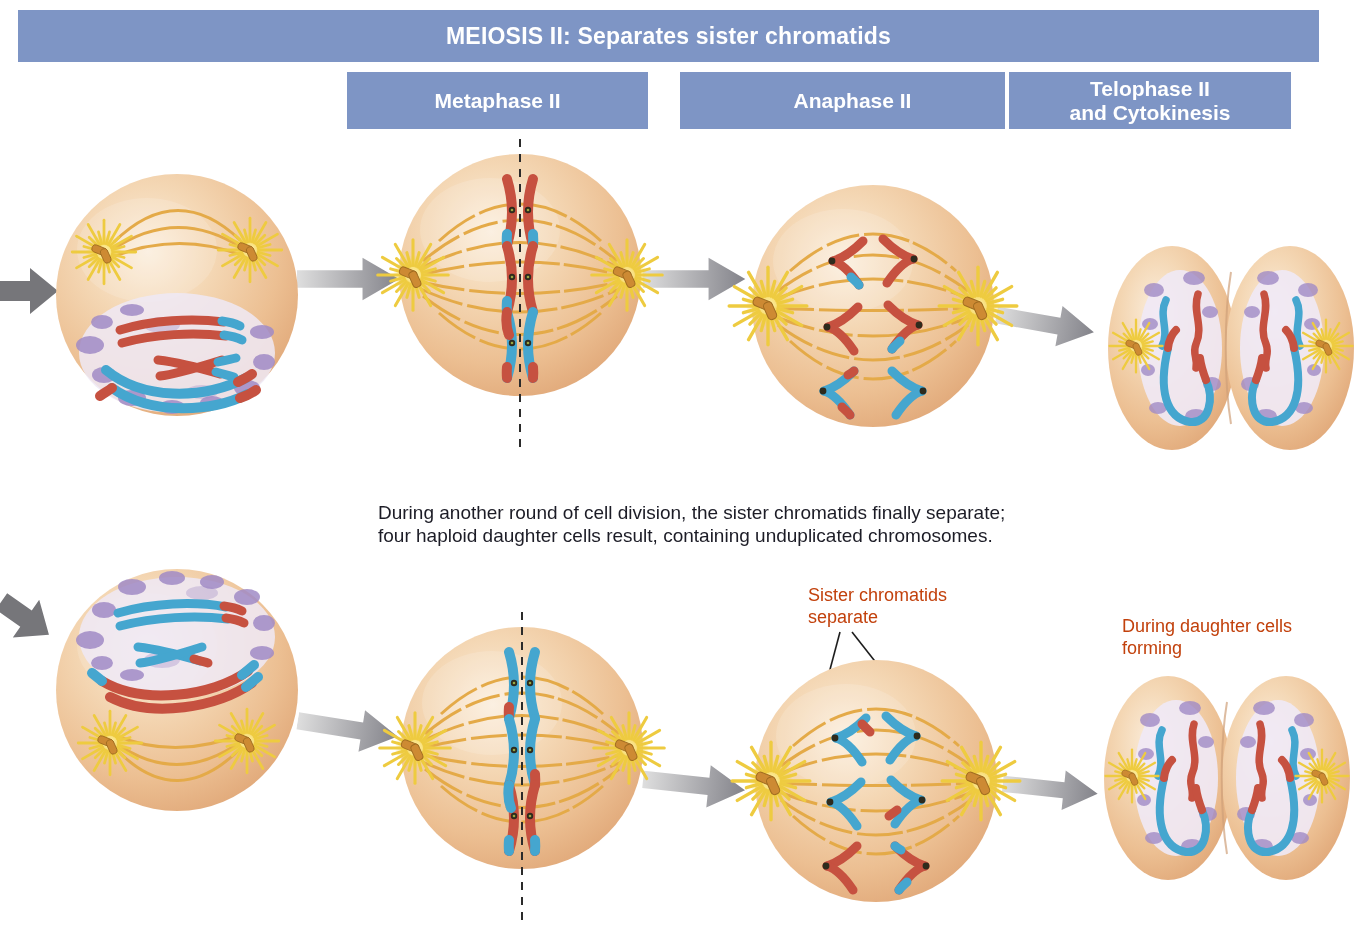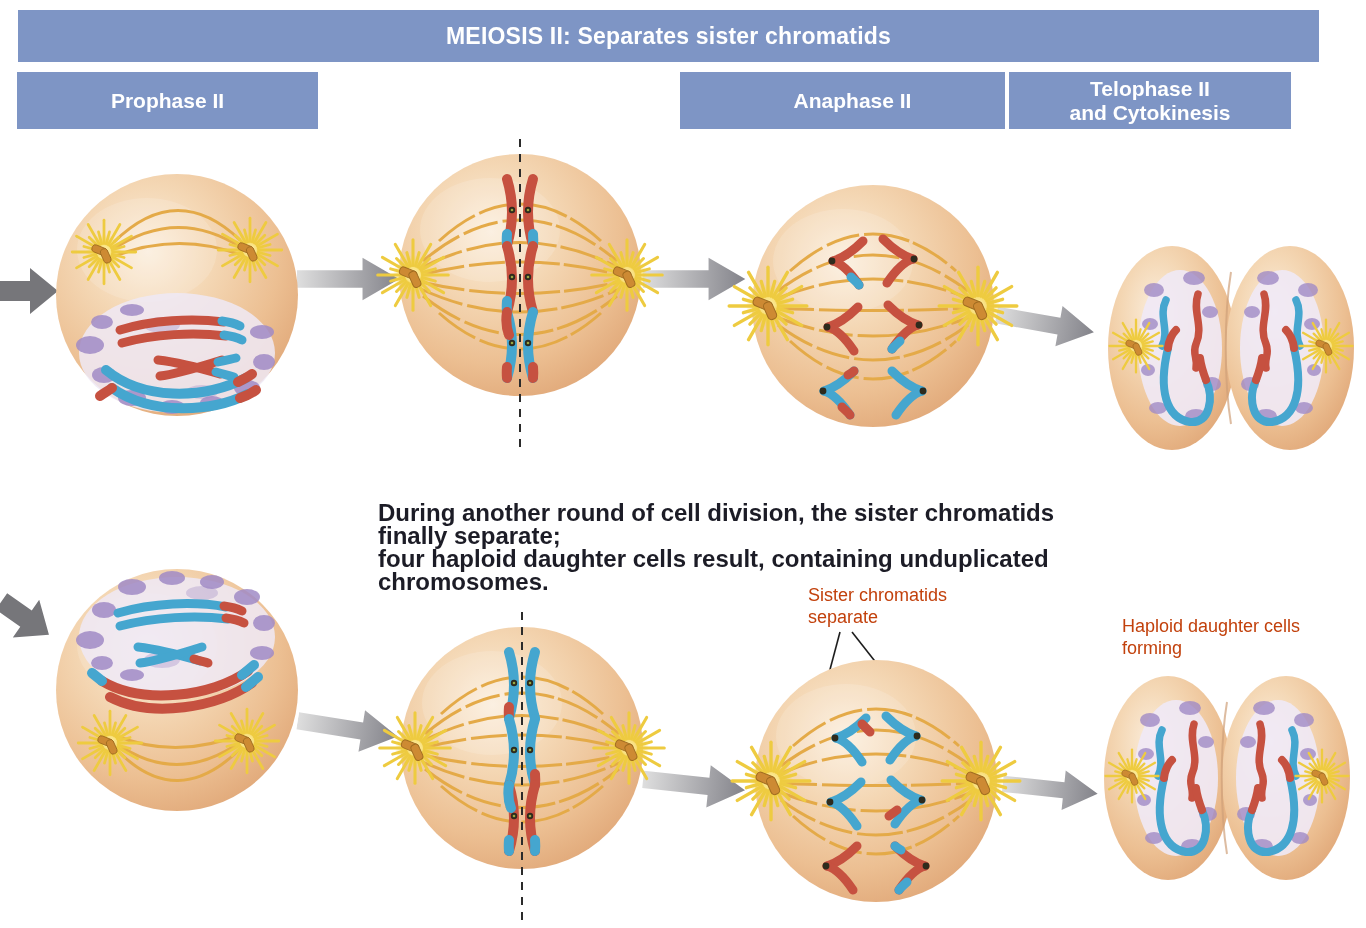--- a/index.html
+++ b/index.html
@@ -5,21 +5,21 @@
   html,body{margin:0;padding:0;background:#fff;}
   .stage{position:relative;width:1366px;height:928px;background:#ffffff;overflow:hidden;
          font-family:"Liberation Sans",sans-serif;}
   .banner{position:absolute;left:18px;top:10px;width:1301px;height:52px;
           background:var(--header_blue);display:flex;align-items:center;justify-content:center;}
   .banner span{color:var(--header_text);font-size:23px;font-weight:bold;letter-spacing:.2px;}
   .phase-bar{position:absolute;top:72px;height:57px;background:var(--header_blue);
              display:flex;align-items:center;justify-content:center;text-align:center;}
   .phase-bar span{color:var(--header_text);font-size:21px;font-weight:bold;line-height:24px;white-space:pre-line;}
   .caption{position:absolute;left:378px;top:501px;width:740px;
-           color:var(--caption_text);font-size:24px;font-weight:bold;line-height:23px;white-space:pre-line;}
+           color:var(--caption_text);font-size:19px;font-weight:normal;line-height:23px;white-space:pre-line;}
   .note{position:absolute;color:#c2410c;font-size:18px;line-height:22px;white-space:pre-line;}
   .cell{position:absolute;overflow:visible;}
   .arrow{position:absolute;overflow:visible;}
   .ch{fill:none;stroke-linecap:round;}
   .red{stroke:var(--chromosome_red);}
   .blue{stroke:var(--chromosome_blue);}
   .gold{fill:none;stroke:var(--spindle_gold);}
   .clamp{fill:#2e2b1d;}
   .clamp2{fill:#9aa742;}
   .defs-holder{position:absolute;width:0;height:0;overflow:hidden;}
@@ -129,36 +129,36 @@
         </g>
         <use href="#aster" x="0" y="78" width="60" height="60"></use>
         <use href="#aster" x="190" y="78" width="60" height="60"></use>
       </symbol>
     </defs>
   </svg>
 
   <div class="banner">
     <span>MEIOSIS II: Separates sister chromatids</span>
   </div>
-  <div class="phase-bar" style="left:17px;width:301px;">
-    <span>Prophase II</span>
+  <div class="phase-bar" style="left:347px;width:301px;">
+    <span>Metaphase II</span>
   </div>
   <div class="phase-bar" style="left:680px;width:305px;padding-left:20px;">
     <span>Anaphase II</span>
   </div>
   <div class="phase-bar" style="left:1009px;width:282px;">
     <span>Telophase II
 and Cytokinesis</span>
   </div>
 
   <div class="caption">During another round of cell division, the sister chromatids finally separate;
 four haploid daughter cells result, containing unduplicated chromosomes.</div>
   <div class="note" style="left:808px;top:584px;">Sister chromatids
 separate</div>
-  <div class="note" style="left:1122px;top:615px;">Haploid daughter cells
+  <div class="note" style="left:1122px;top:615px;">During daughter cells
 forming</div>
   <svg class="arrow" style="left:795px;top:628px;" width="160" height="90">
     <line x1="45" y1="4" x2="25" y2="79" stroke="#1d1d1d" stroke-width="1.6"></line>
     <line x1="57" y1="4" x2="119" y2="83" stroke="#1d1d1d" stroke-width="1.6"></line>
   </svg>
 
   <svg class="arrow" style="left:0;top:265px;" width="60" height="52">
       <use href="#arrowS" width="60" height="52"></use>
     </svg>
   <svg class="arrow" style="left:297px;top:250px;" width="106" height="58">

